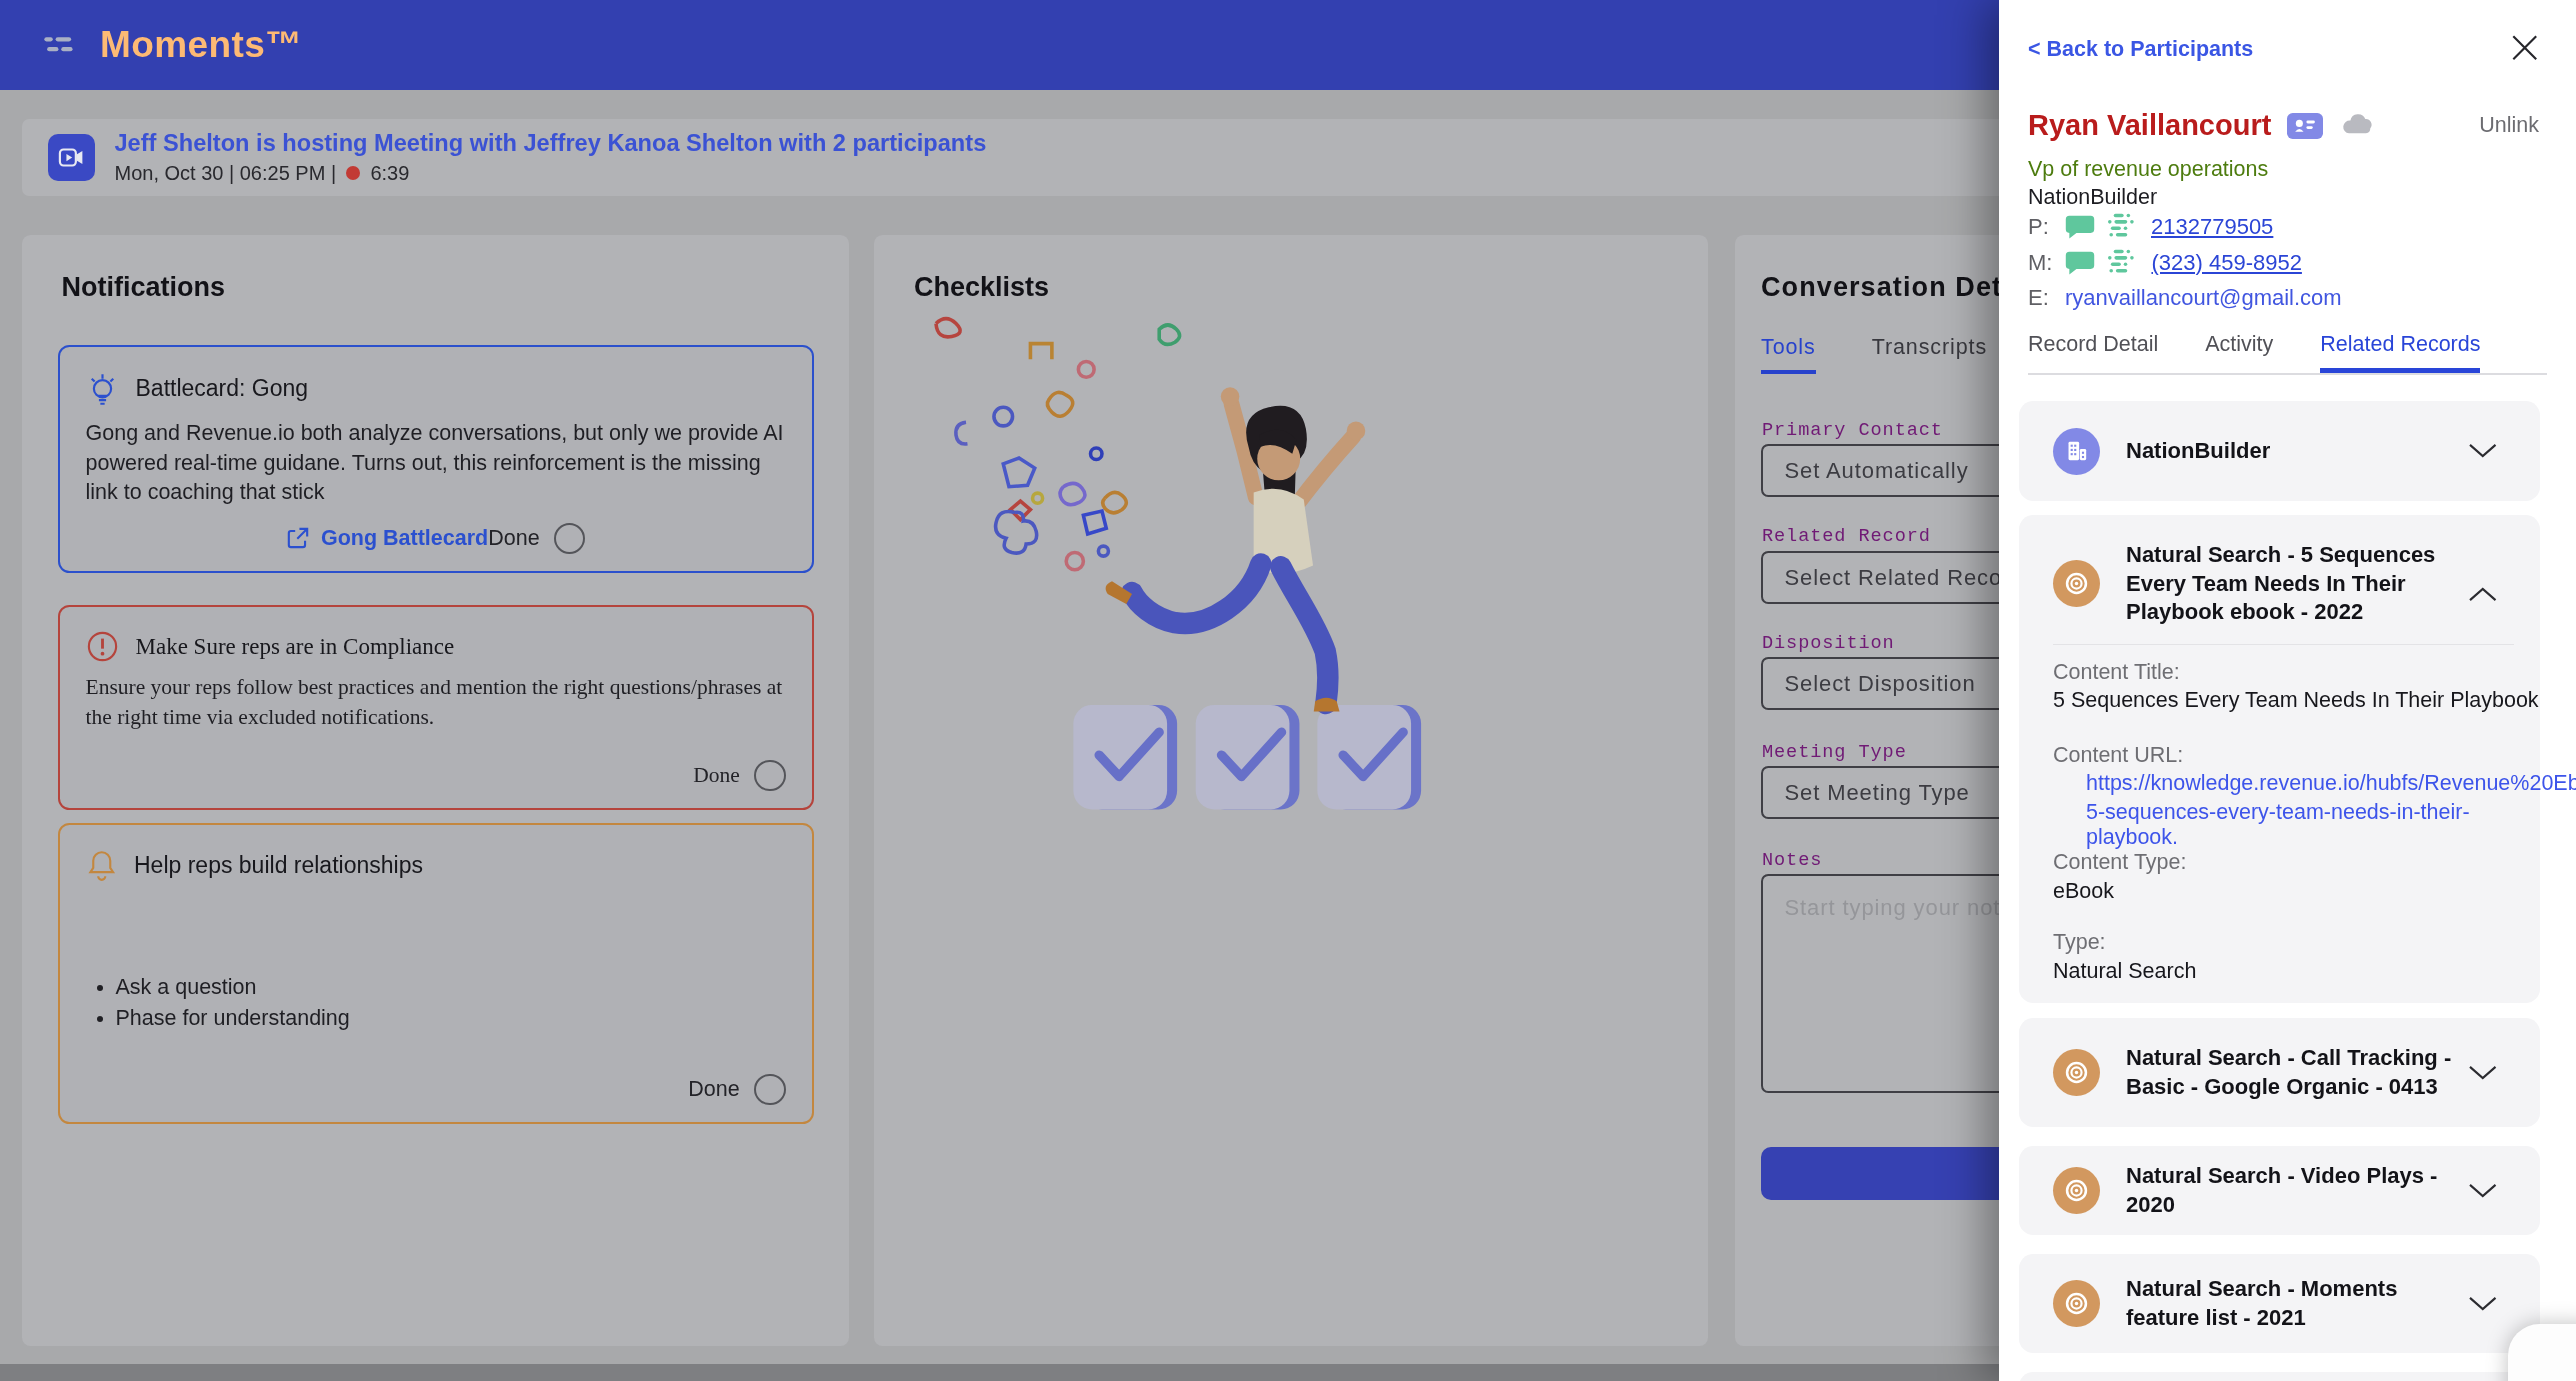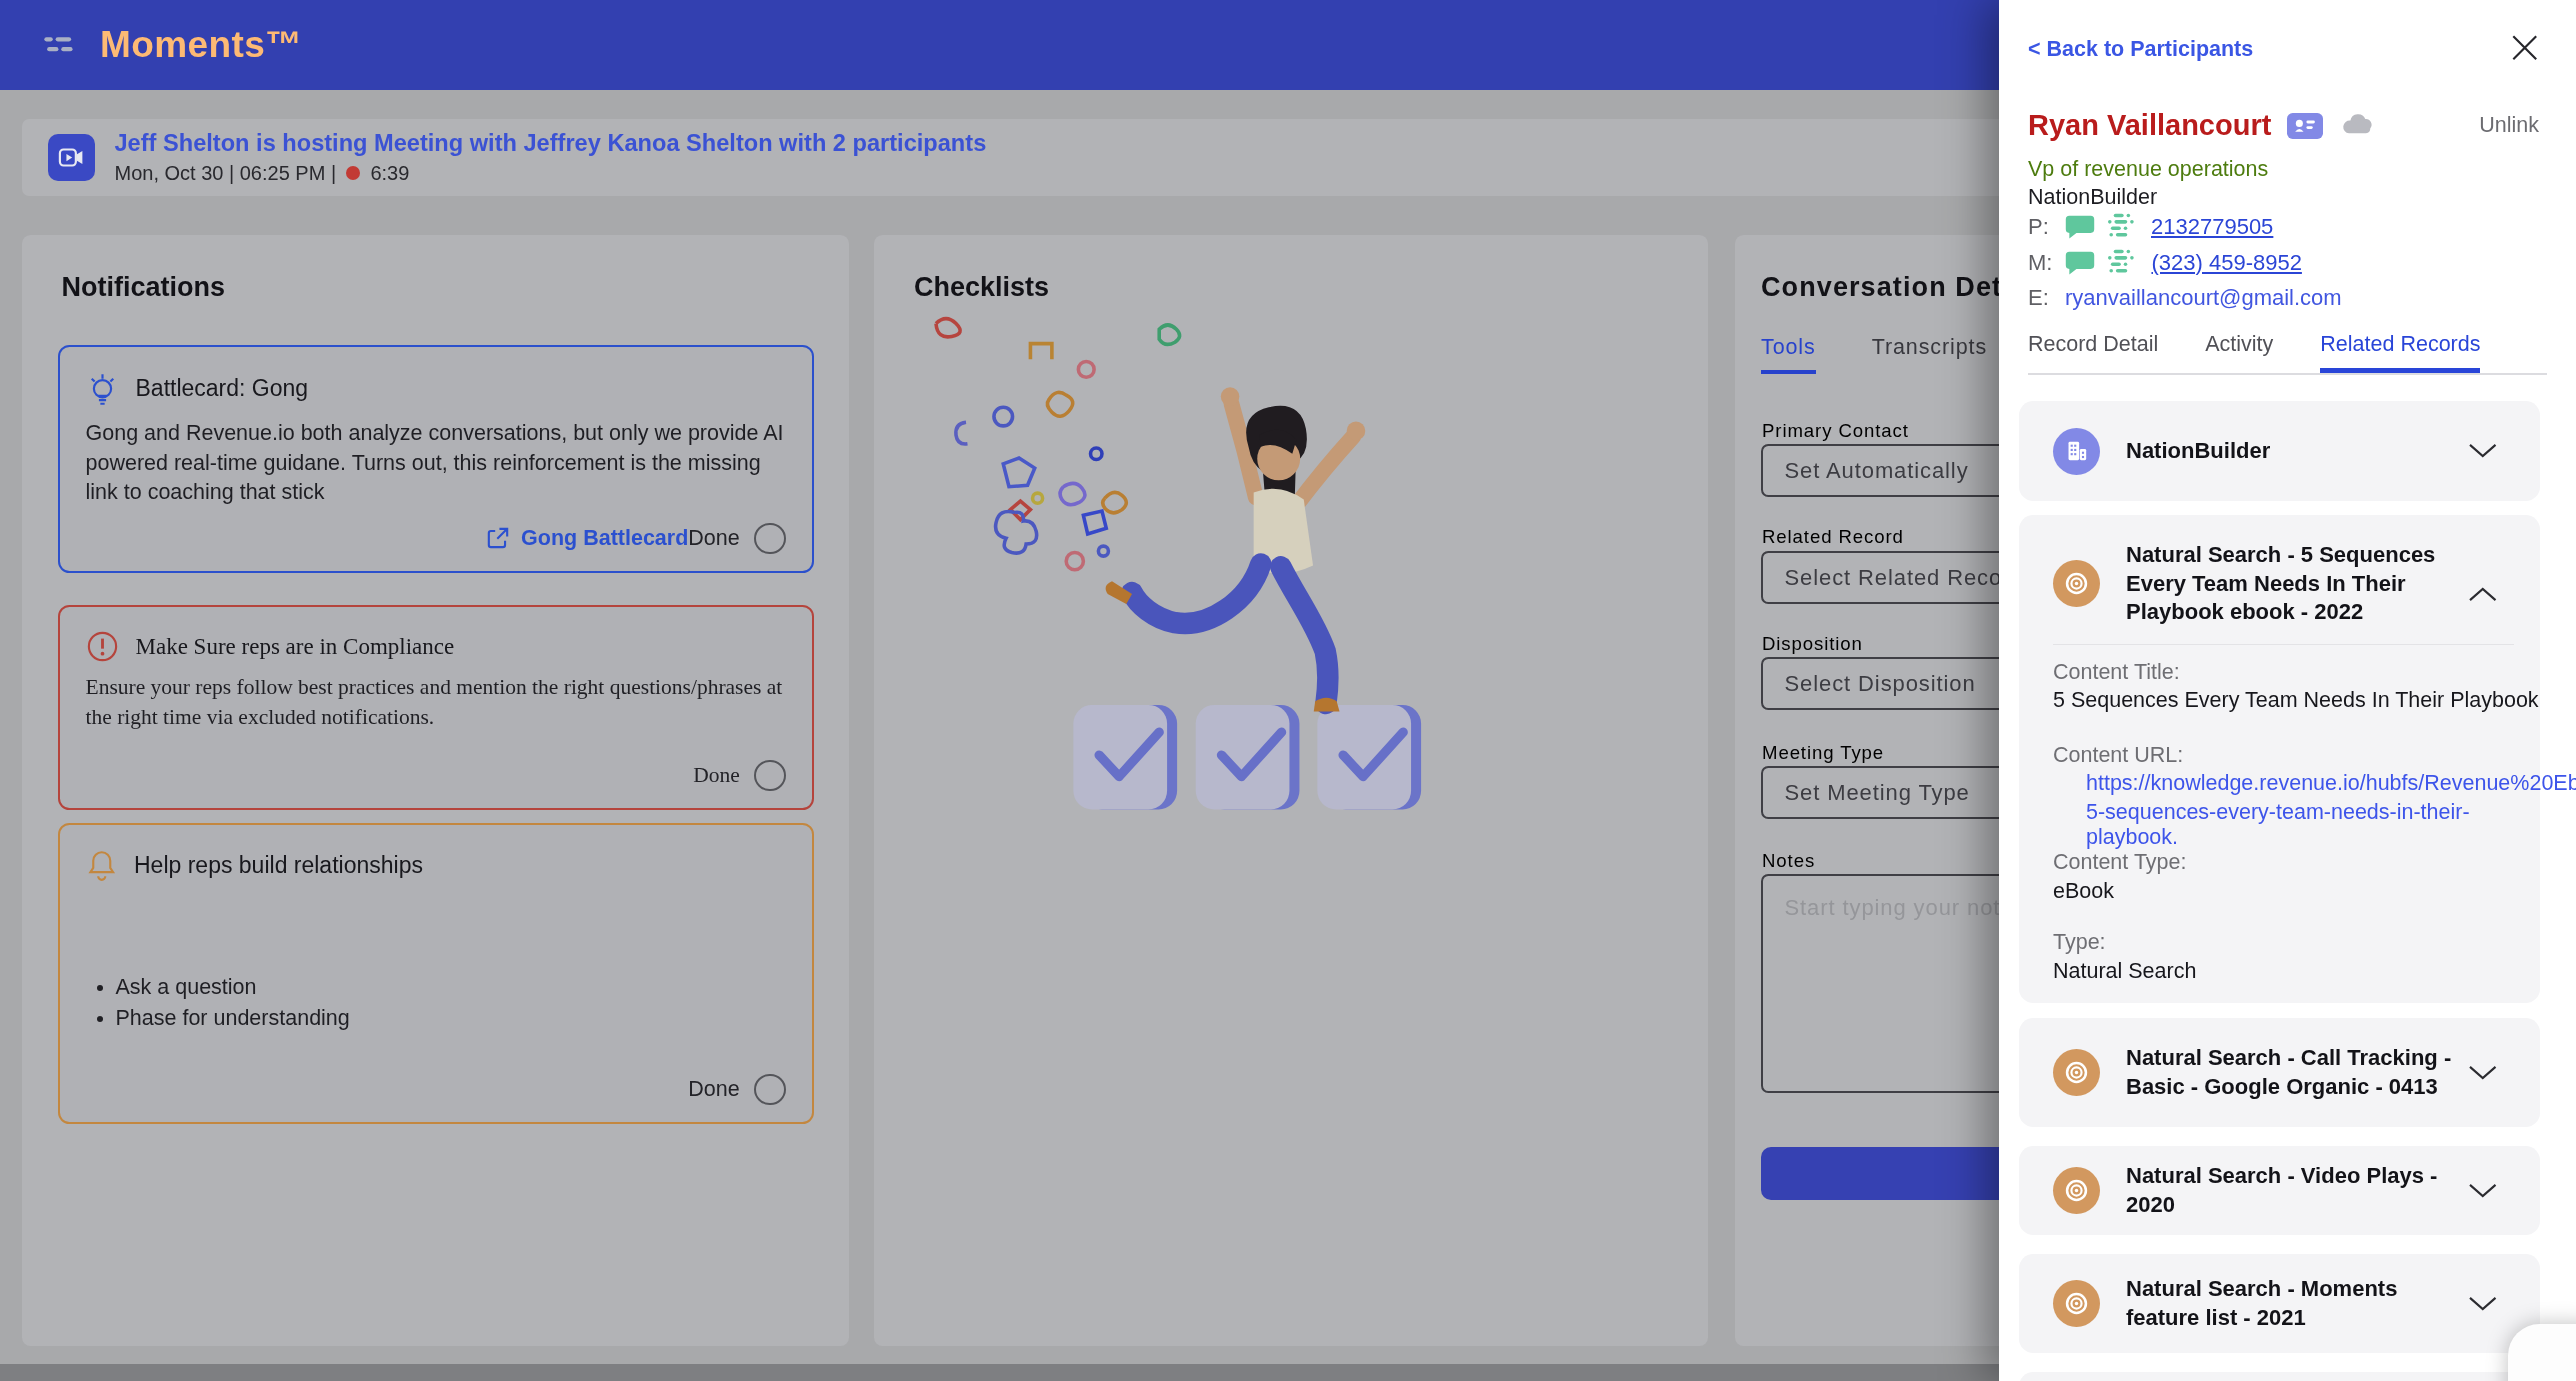--- a/index.html
+++ b/index.html
@@ -34,31 +34,31 @@
   #ncard-1 { top:370px; height:205px; border-color:#b5443c;font-family:Liberation Serif, serif; }
   #ncard-2 { top:588px; height:301px; border-color:#c3873f; }
   .nc-head { position:absolute; top:23px; left:26px; display:flex; align-items:center; gap:17px; }
   .nc-title { font-size:23px; font-weight:500; color:#18181d; }
   .nc-body { position:absolute; left:26px; right:20px; font-size:21.5px; line-height:1.38; color:#1f1f24; }
   #ncard-0 .nc-body { top:72px; }
   #ncard-1 .nc-body { top:66px; }
   #ncard-2 .nc-body { top:66px; }
   .nc-bullets { position:absolute; top:150px; left:56px; font-size:21.5px; color:#1f1f24; }
   .nc-bullets li { margin-bottom:5.7px; }
-  .nc-foot { position:absolute; left:26px; right:26px; bottom:17px; display:flex; justify-content:flex-end; align-items:center; }
+  .nc-foot { position:absolute; left:26px; right:26px; bottom:17px; display:flex; justify-content:center; align-items:center; }
   .nc-foot.only-done { justify-content:flex-end; }
   .nc-link { display:flex; align-items:center; gap:11.4px; color:#2b50cf; font-size:21.5px; font-weight:700; cursor:pointer; }
   .done { display:flex; align-items:center; gap:14.3px; font-size:21.5px; color:#232328; }
   .done-circle { width:31.5px; height:31.5px; border:2.1px solid #54555a; border-radius:50%; background:transparent; cursor:pointer; }
 
   
   .cv-tabs { position:absolute; top:100px; left:26px; display:flex; gap:56px; letter-spacing:0.9px; }
   .cv-tab { font-size:21.5px; color:#38383e; padding-bottom:10px; cursor:pointer; }
   .cv-tab.active { color:#2742cc; border-bottom:4.3px solid #2742cc; }
-  .cv-label { position:absolute; left:27px; font-size:18.6px; color:#000000; letter-spacing:0.9px; }
+  .cv-label { position:absolute; left:27px; font-size:18.6px; color:#701a75; letter-spacing:0.9px;font-family:Liberation Mono, monospace; }
   .cv-box { position:absolute; left:26px; width:744px; height:53px; border:2.1px solid #3f3f45; border-radius:7.2px; font-size:22px; color:#3c3c42; letter-spacing:0.9px; display:flex; align-items:center; padding-left:21.5px; background:transparent; cursor:pointer; }
   .cv-notes { position:absolute; left:26px; top:639px; width:744px; height:219px; border:2.1px solid #3f3f45; border-radius:7.2px; background:transparent; font-family:"Liberation Sans", sans-serif; font-size:22px; letter-spacing:0.9px; color:#3c3c42; padding:18.6px 21.5px; resize:none; }
   .cv-notes::placeholder { color:#95969a; }
   .cv-button { position:absolute; left:26px; top:912px; width:744px; height:53px; background:#3641b2; border:none; border-radius:10px; cursor:pointer; }
 
   
   .bottom-strip { position:absolute; left:0; top:1364px; width:1999px; height:17px; background:#7e7f82; }
 
   
   .drawer { position:absolute; left:1999px; top:0; width:577px; height:1381px; background:#ffffff; box-shadow:-13px 0 43px rgba(0,0,0,0.38); z-index:5; overflow:hidden; }

